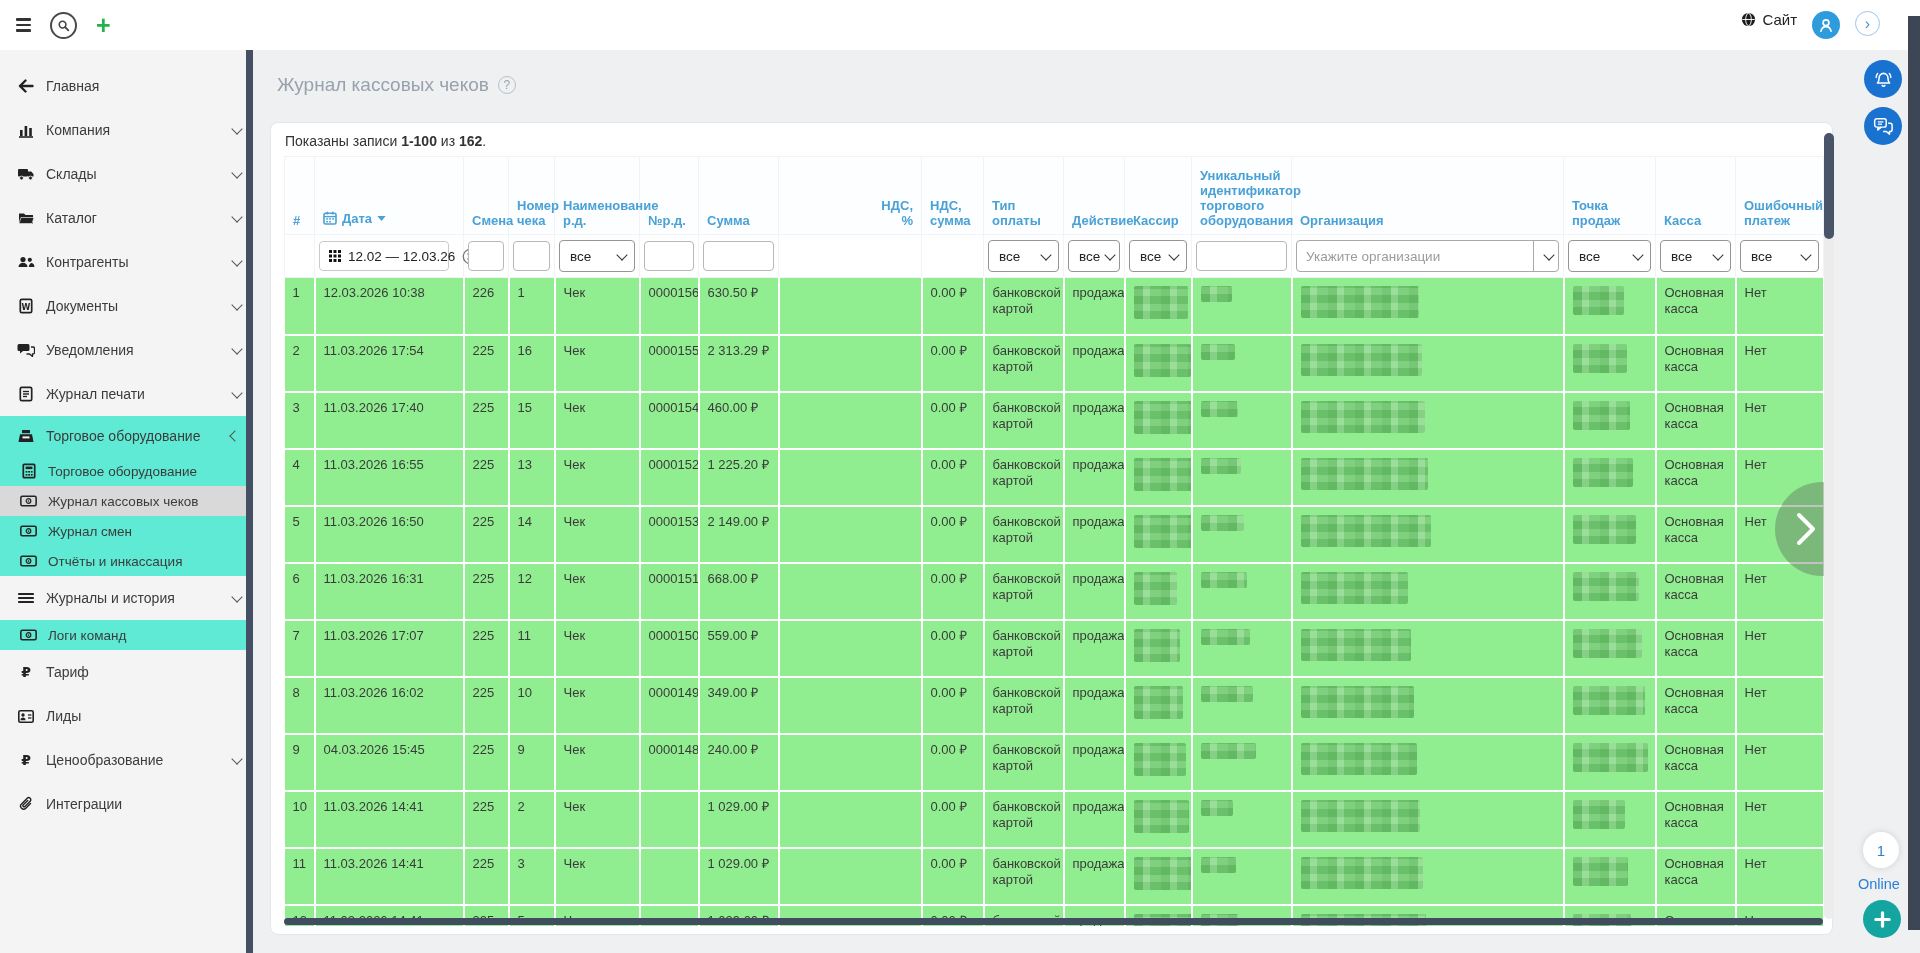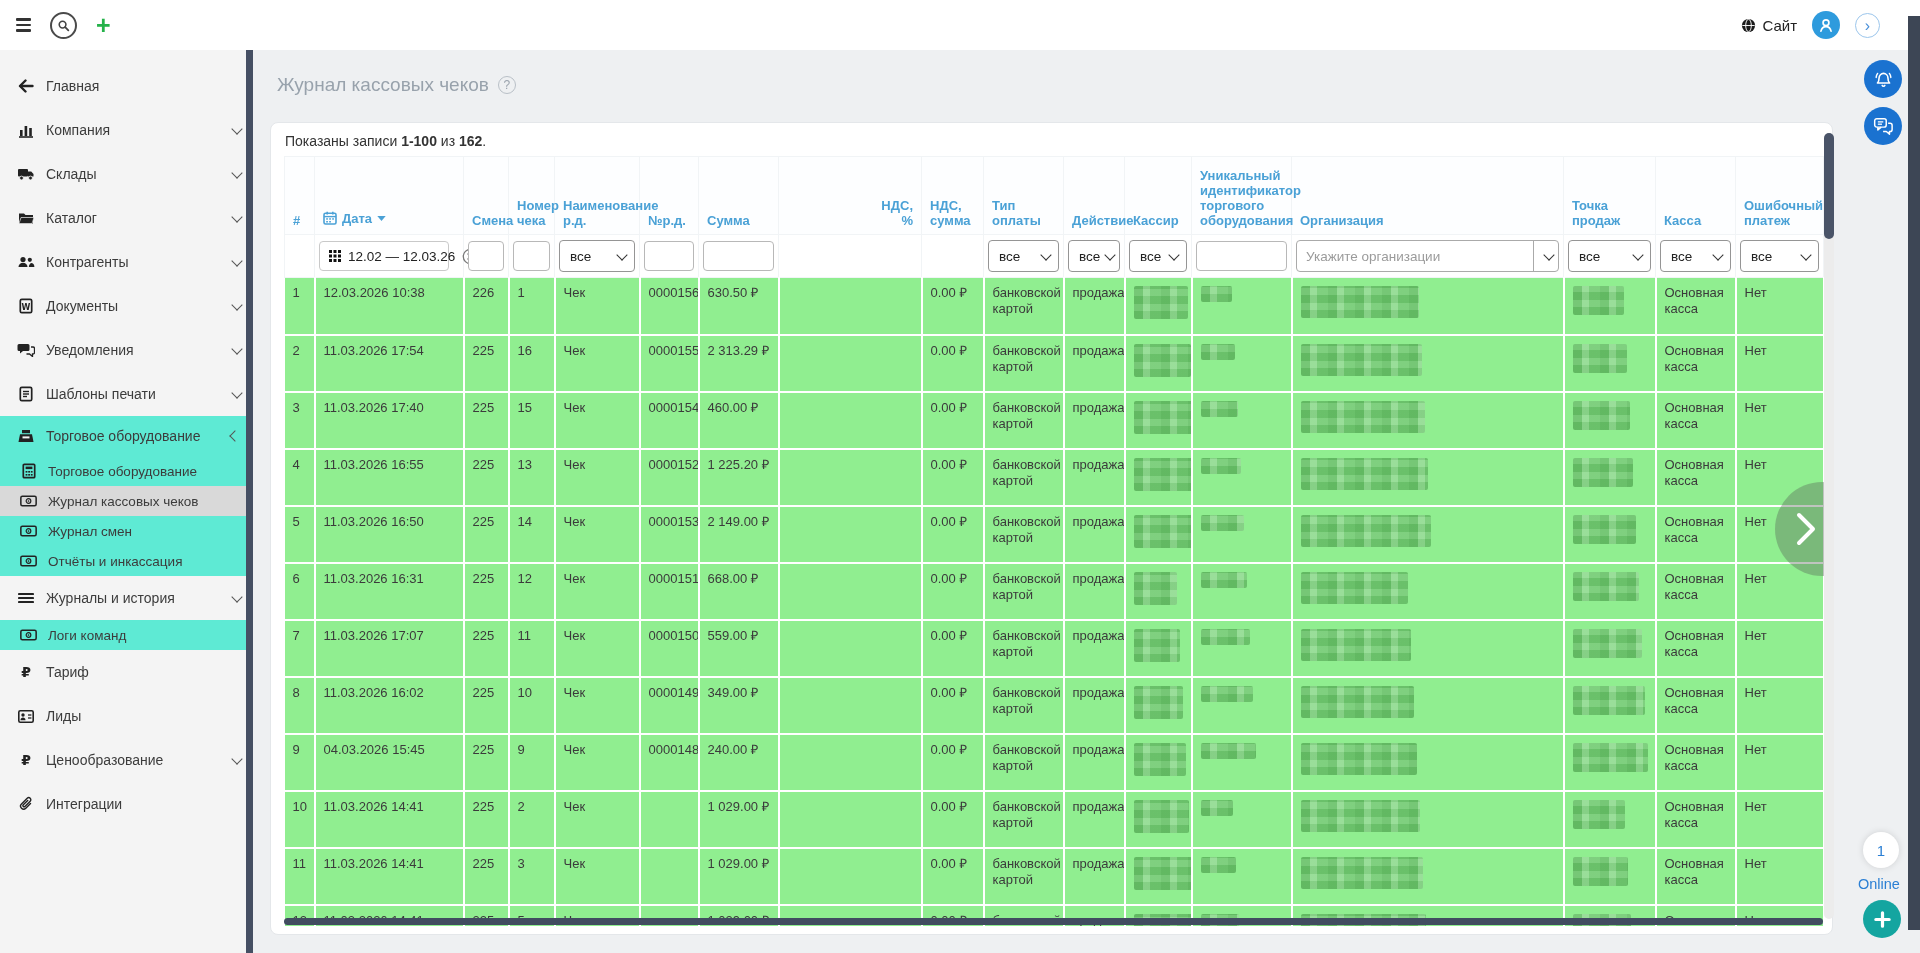--- a/index.html
+++ b/index.html
@@ -7,21 +7,21 @@
   .icon{display:inline-flex;align-items:center;justify-content:center}
   .icon svg{display:block}
 
   
   .topbar{height:50px;background:#fff;display:flex;align-items:center;justify-content:space-between;padding:0 26px 0 16px;position:relative;z-index:6}
   .tleft{display:flex;align-items:center;gap:19px}
   .burger{display:flex;flex-direction:column;gap:3px;cursor:pointer}
   .burger i{display:block;width:15px;height:2.4px;background:#333;border-radius:1px}
   .searchring{width:23px;height:23px;border:2px solid #4a4a4a;border-radius:50%;cursor:pointer}
   .plusgreen{color:#25b24a;font-size:25px;font-weight:bold;line-height:20px;cursor:pointer}
-  .tright{display:flex;align-items:center;gap:15px}
+  .tright{display:flex;align-items:flex-start;gap:15px}
   .sitelabel{display:flex;align-items:center;gap:6px;font-size:15px;color:#222;cursor:pointer}
   .avatar{width:28px;height:28px;border-radius:50%;background:#2e9bdd;cursor:pointer}
   .chevring{width:25px;height:25px;border:1.5px solid #9cc6ec;border-radius:50%;color:#4a90d9;font-size:16px;line-height:23px;text-align:center;cursor:pointer;margin-right:14px;box-sizing:border-box}
 
   
   .shell{display:flex;height:903px}
   .sidebar{width:246px;background:#f4f4f4;box-sizing:border-box;padding-top:14px;flex:none;overflow:hidden}
   .sdivider{width:7px;background:#454f63;flex:none}
   .content{flex:1;position:relative}
 
@@ -199,21 +199,21 @@
       </div>
       <div class="sbitem">
         <span class="icon">
           <svg width="14" height="16" viewBox="0 0 14 16">
             <rect x="1.3" y="1.3" width="11.4" height="13.4" rx="1.5" fill="none" stroke="#222" stroke-width="1.7"></rect>
             <line x1="4" y1="5.5" x2="10" y2="5.5" stroke="#222" stroke-width="1.4"></line>
             <line x1="4" y1="8" x2="10" y2="8" stroke="#222" stroke-width="1.4"></line>
             <line x1="4" y1="10.5" x2="8" y2="10.5" stroke="#222" stroke-width="1.4"></line>
           </svg>
         </span>
-        <span class="lbl">Шаблоны печати</span>
+        <span class="lbl">Журнал печати</span>
         <span class="chev"></span>
       </div>
       <div class="sbitem parent ingroup">
         <span class="icon">
           <svg width="16" height="14" viewBox="0 0 16 14">
             <path d="M4 1h8v3.2H4z" fill="#222"></path>
             <path d="M2 5.2h12L15.5 13H.5z" fill="#222"></path>
             <rect x="4.5" y="7.4" width="7" height="2" fill="#f4f4f4"></rect>
           </svg>
         </span>

